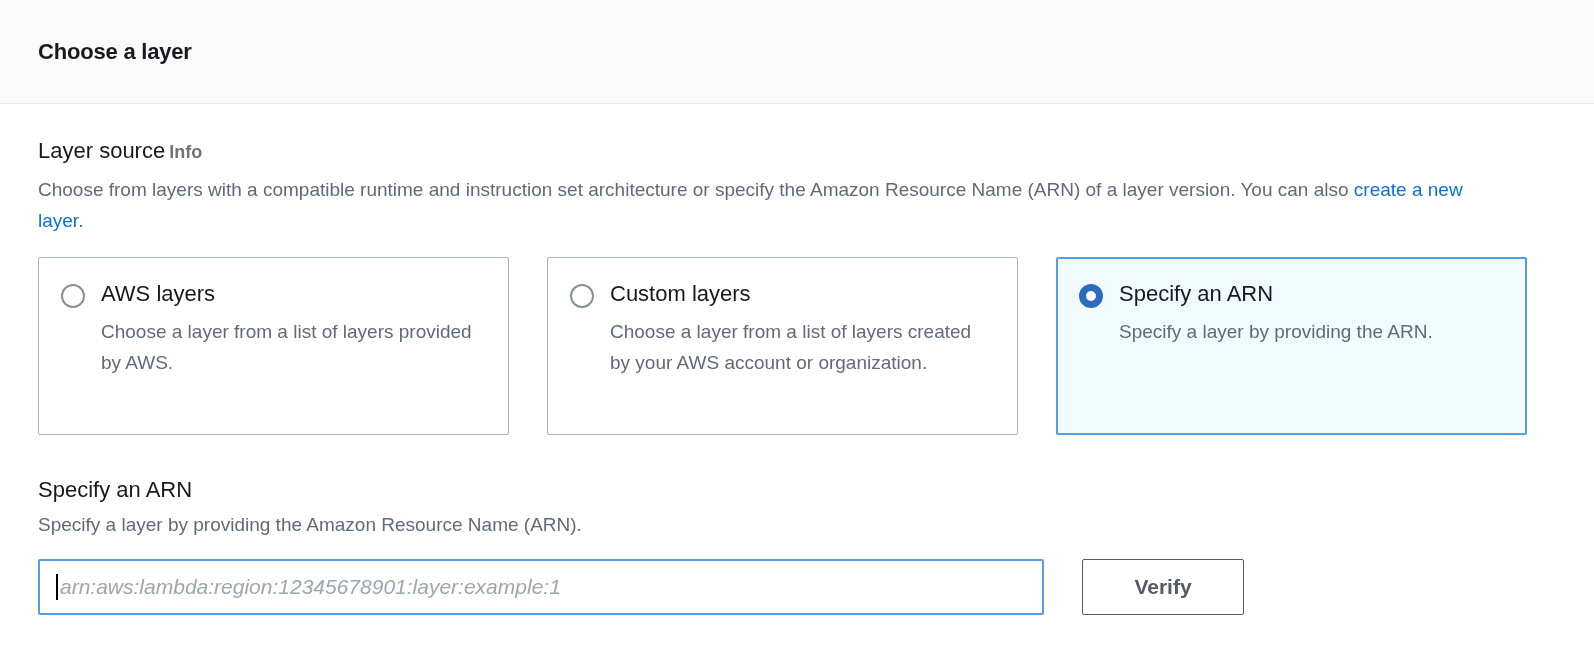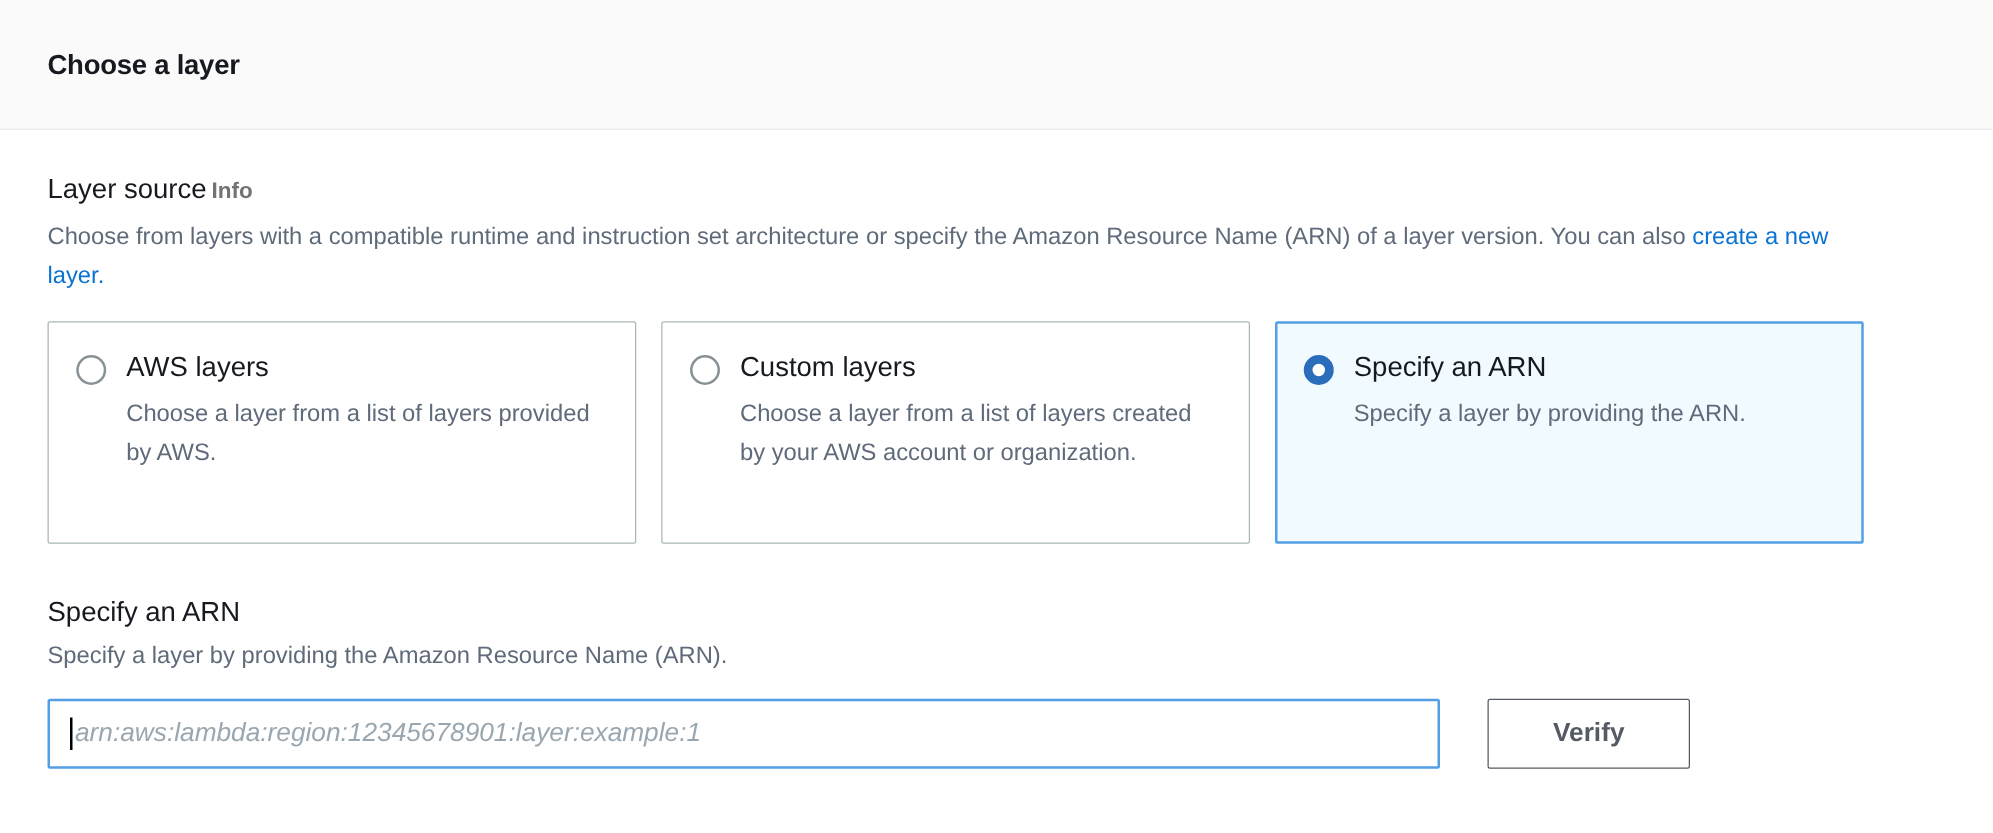--- a/index.html
+++ b/index.html
@@ -64,21 +64,21 @@
   }
   .inline-link {
     color: #0972d3;
     text-decoration: none;
     cursor: pointer;
   }
 
   
   .tile-group {
     display: flex;
-    gap: 20px;
+    gap: 38px;
     margin-top: 21px;
   }
   .tile {
     width: 471px;
     min-height: 178px;
     box-sizing: border-box;
     border: 1px solid #aab7b8;
     border-radius: 2px;
     background: #ffffff;
     padding: 22px 24px 22px 22px;
@@ -135,21 +135,21 @@
   }
 
   .arn-row {
     margin-top: 20px;
     display: flex;
     align-items: flex-start;
     gap: 38px;
   }
   .arn-input-wrap {
     position: relative;
-    width: 1114px;
+    width: 1006px;
     height: 56px;
     box-sizing: border-box;
     border: 2px solid #539fe5;
     border-radius: 2px;
     background: #ffffff;
     display: flex;
     align-items: center;
     padding: 0 16px;
   }
   .caret {

